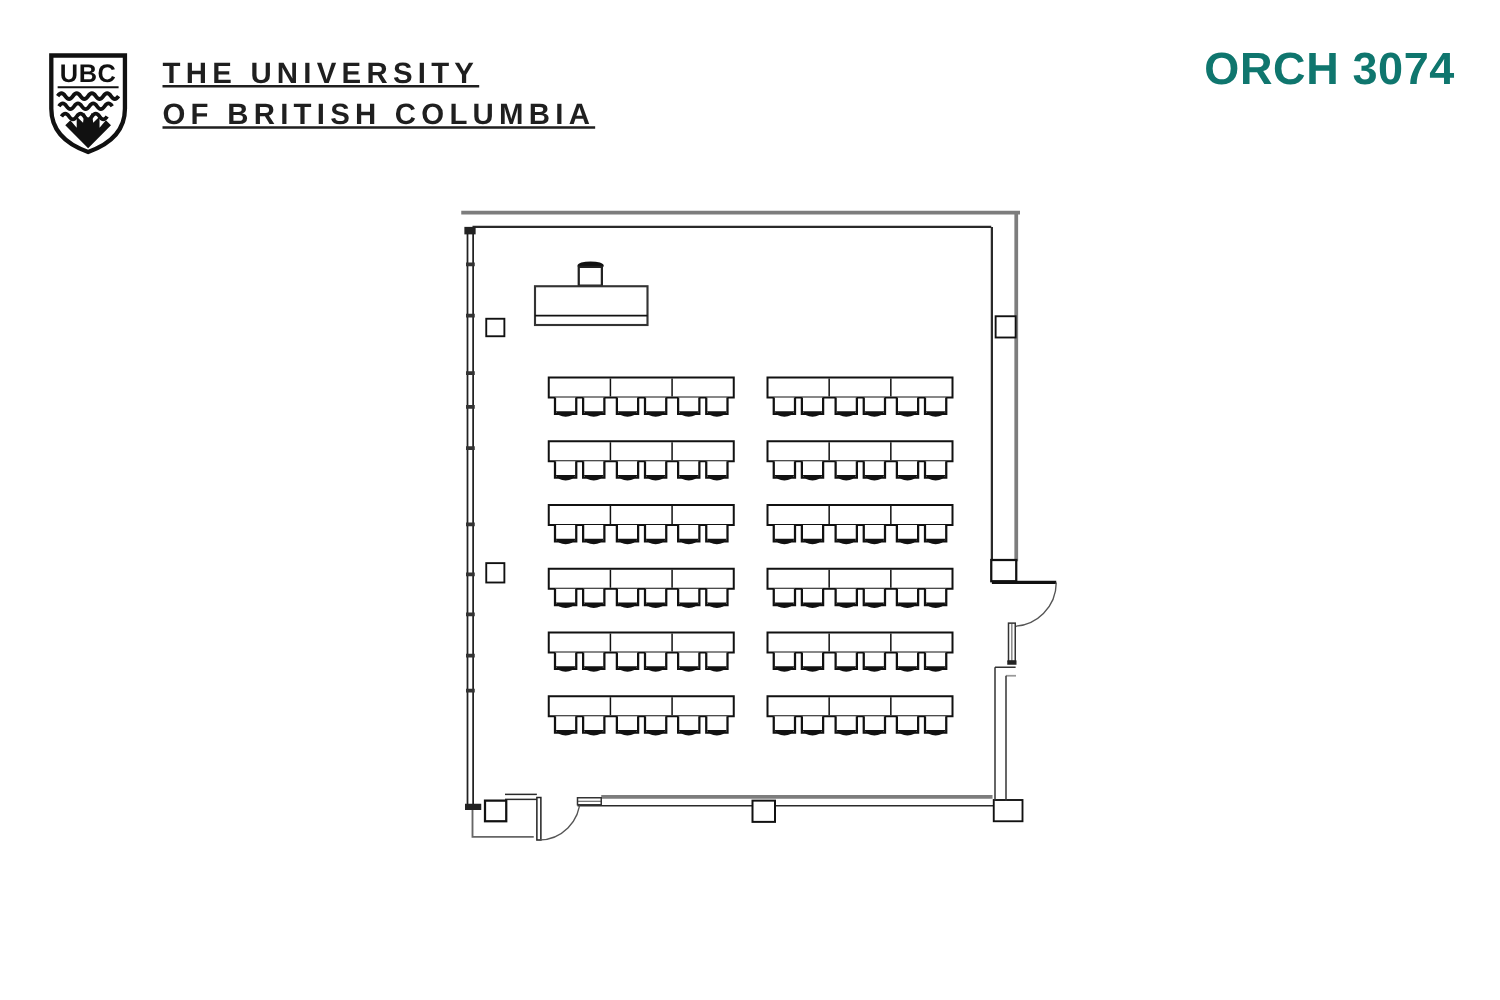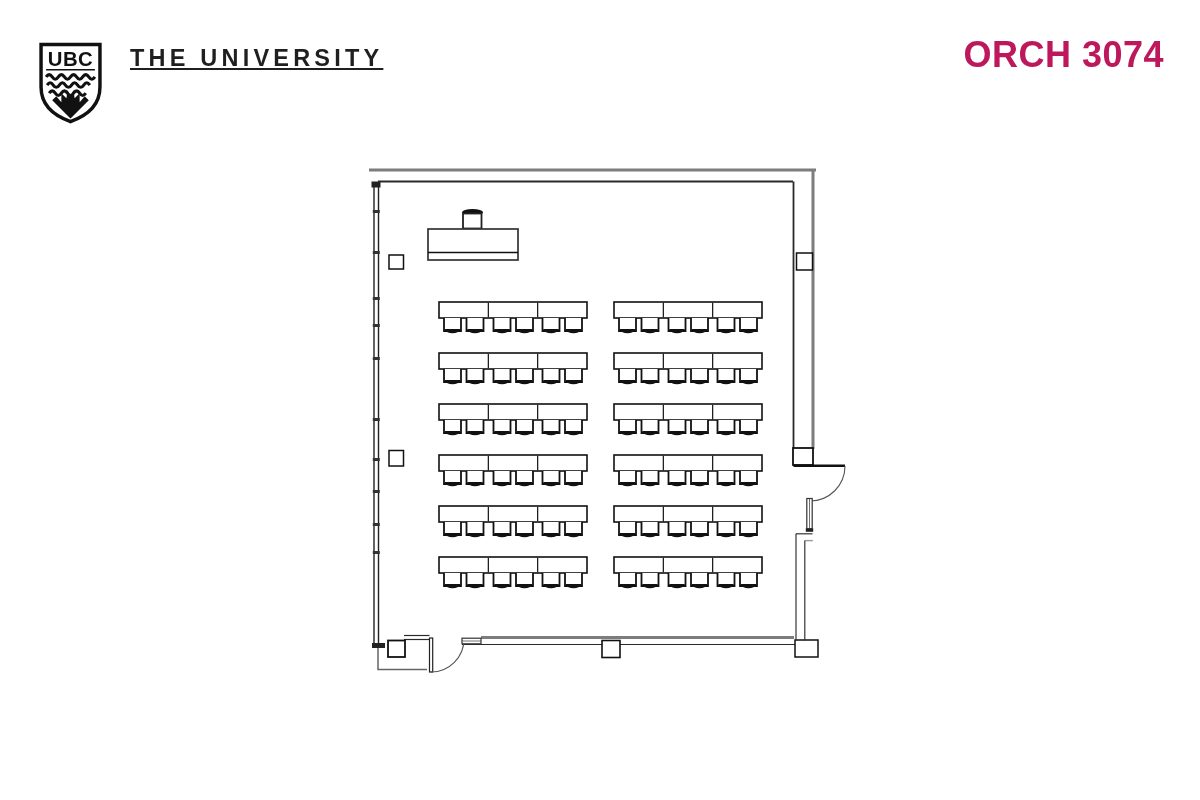--- a/index.html
+++ b/index.html
@@ -8,21 +8,21 @@
     font-family:"Liberation Sans", sans-serif;color:#1f1f1f;
   }
   .logo{position:absolute;left:38px;top:42px;width:65px;height:82px;}
   .wordmark{
     position:absolute;left:130px;top:42px;
     font-size:23.5px;font-weight:bold;letter-spacing:4.2px;line-height:33px;
     color:#1f1f1f;white-space:nowrap;text-decoration:underline;
   }
   .room-label{
     position:absolute;right:36px;top:34px;
-    font-size:36px;font-weight:bold;letter-spacing:0.5px;color:#be185d;
+    font-size:36px;font-weight:bold;letter-spacing:0.5px;color:#0f766e;
     white-space:nowrap;
   }
   svg.plan{position:absolute;left:0;top:0;width:1200px;height:800px;}
 </style>
 </head>
 <body>
 
 <div class="header">
 
   <div class="logo">
@@ -34,20 +34,21 @@
         <path d="M8,34 q3,-4.5 6,0 t6,0 t6,0 t6,0 t6,0 t6,0 t6,0 t6,0"></path>
         <path d="M9,42 q3,-4.5 6,0 t6,0 t6,0 t6,0 t6,0 t6,0 t6,0"></path>
         <path d="M11,50 q3,-4.5 6,0 t6,0 t6,0 t6,0 t6,0 t6,0"></path>
       </g>
       <path fill="#111111" d="M32,75 L14,57 L18,53 L23,59 L23,50 L28,55 L29,47 L32,53 L35,47 L36,55 L41,50 L41,59 L46,53 L50,57 Z"></path>
     </svg>
   </div>
 
   <div class="wordmark">
     <div>THE UNIVERSITY</div>
+    <div>OF BRITISH COLUMBIA</div>
   </div>
 
   <div class="room-label">ORCH 3074</div>
 </div>
 
 <svg class="plan" viewBox="0 0 1200 800">
 
   <g stroke="#7d7d7d" stroke-width="3" fill="none">
     <line x1="369" y1="170" x2="816" y2="170"></line>
     <line x1="813" y1="170" x2="813" y2="449"></line>

